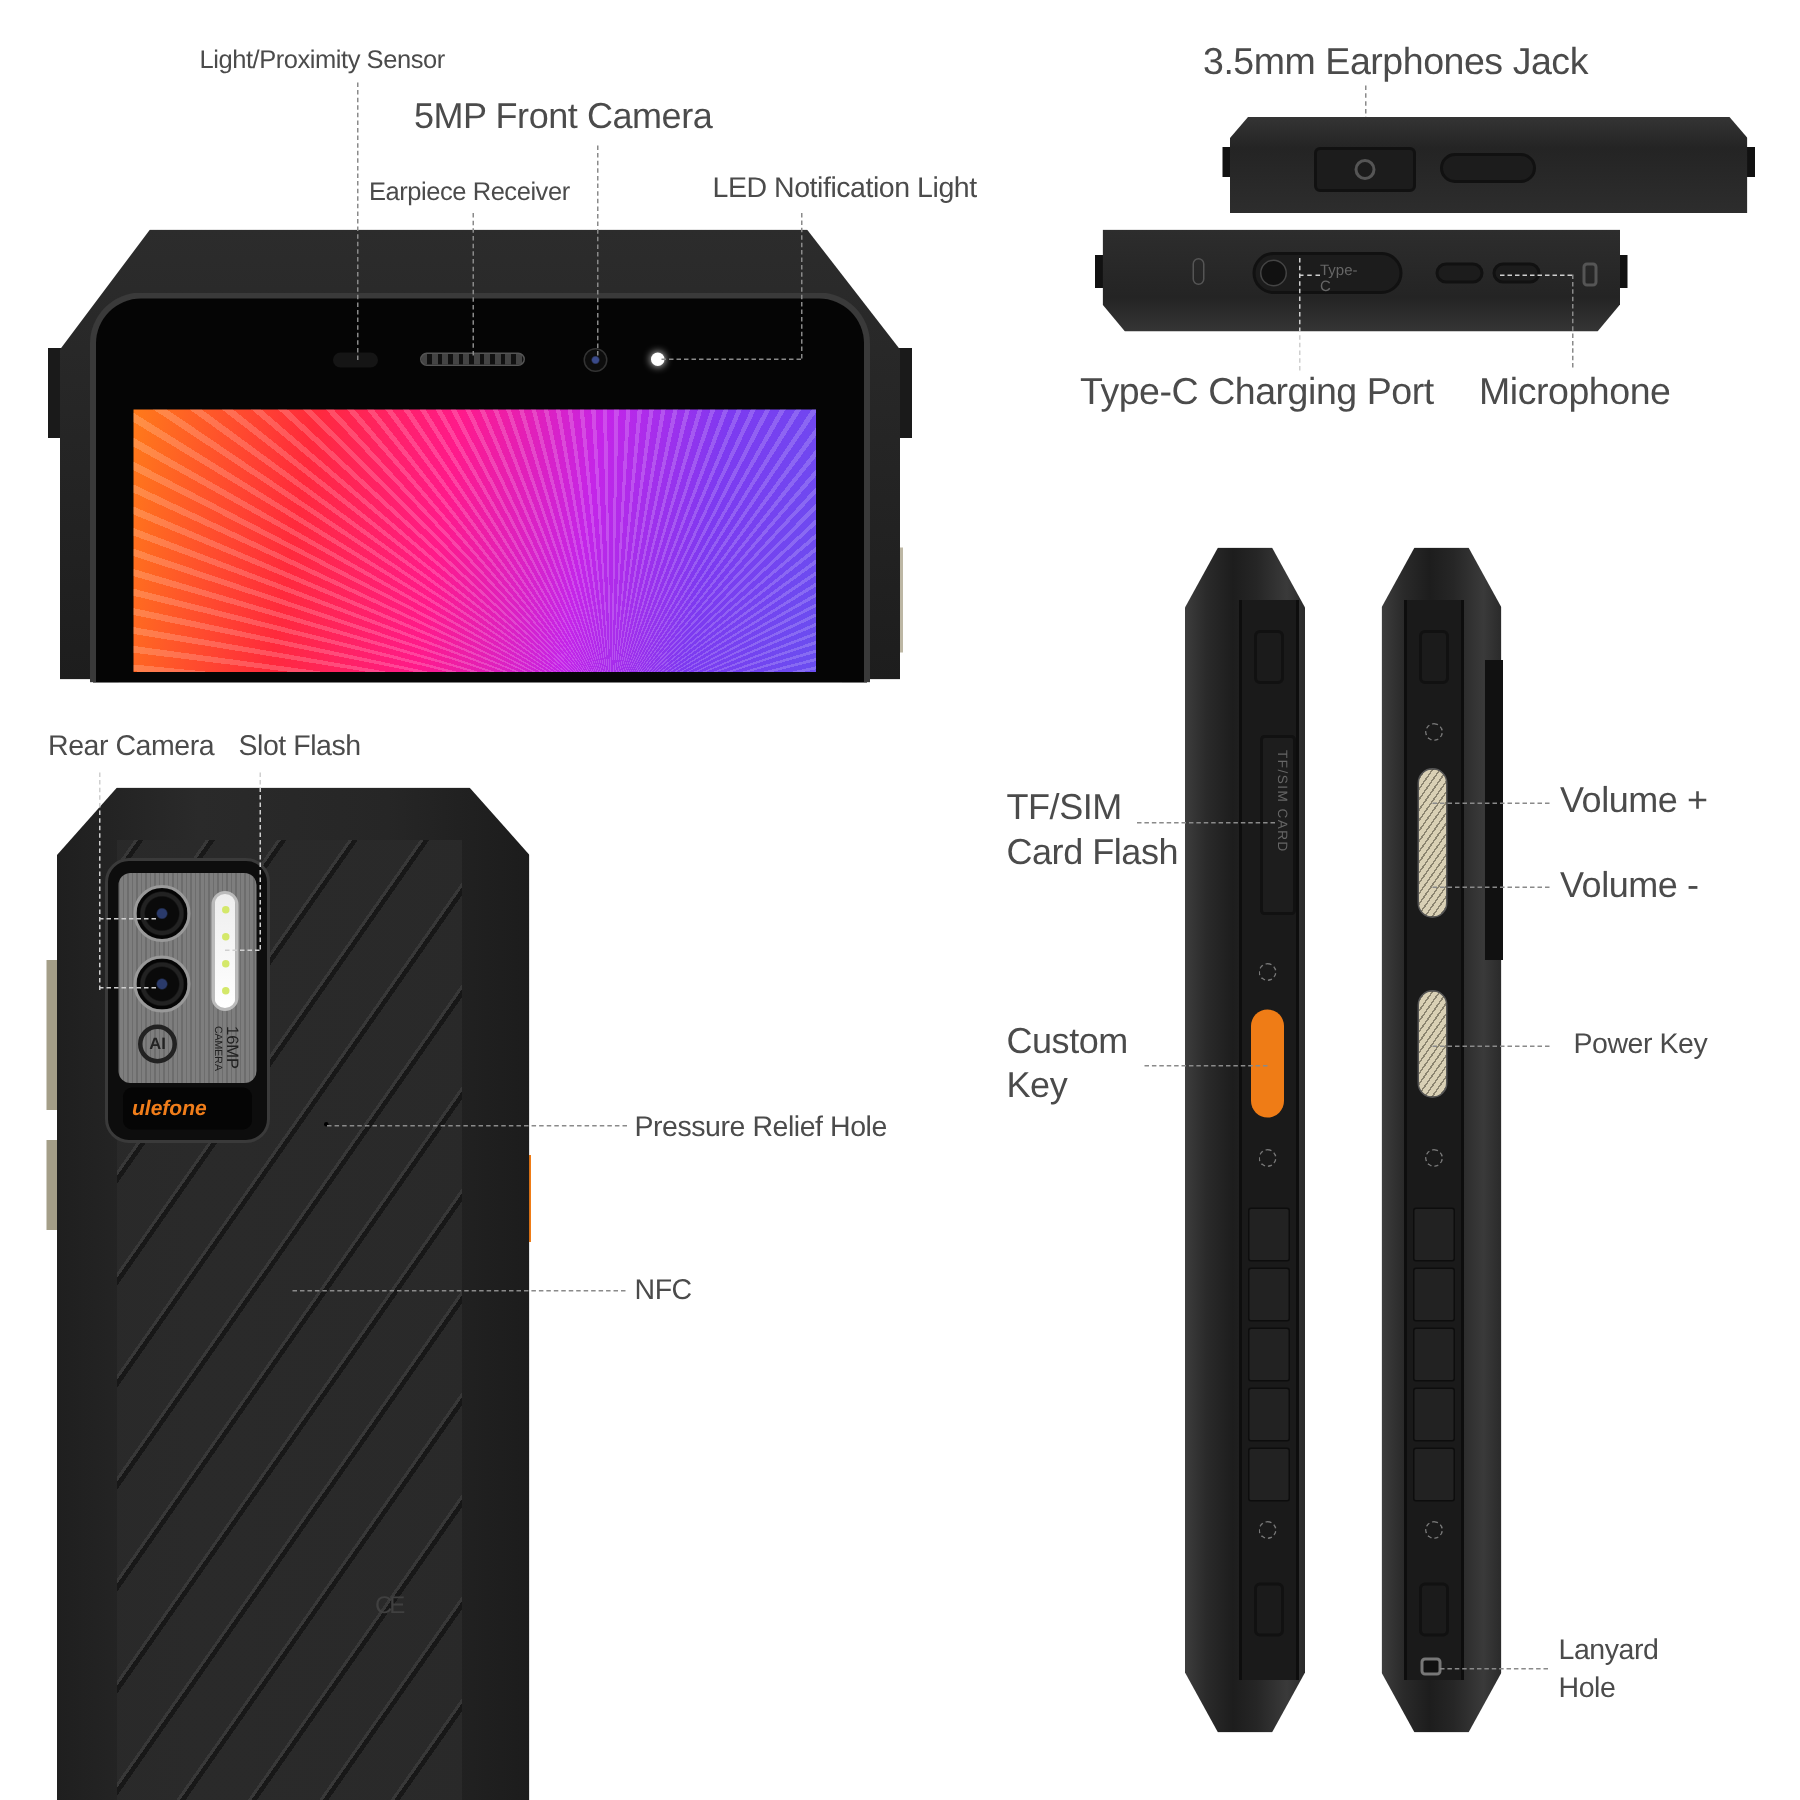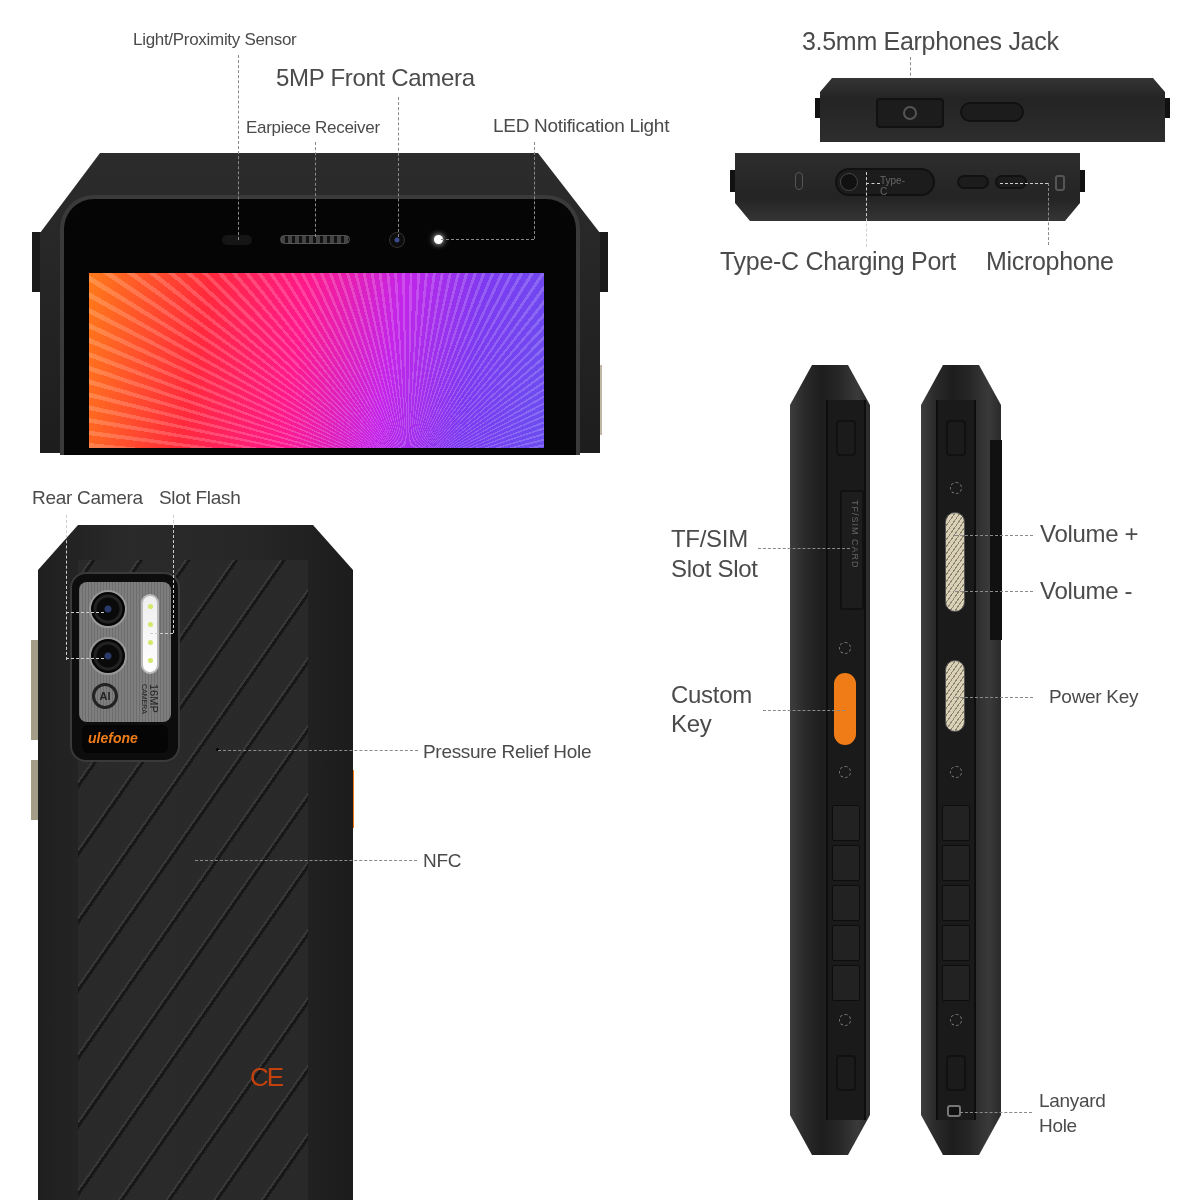--- a/index.html
+++ b/index.html
@@ -68,21 +68,21 @@
     background: repeating-linear-gradient(90deg, #6d6d6d 0 1px, #7e7e7e 1px 3px);
     border-radius: 8px;
   }
   .lens { width: 38px; height: 38px; border-radius: 50%; background: radial-gradient(circle, #2a3a6a 0 3px, #0a0a0a 4px 11px, #222 12px 14px, #050505 15px); border: 2px solid #999; }
   .flash { left: 141px; top: 594px; width: 18px; height: 80px; background: linear-gradient(#eee, #fff); border-radius: 9px; border: 2px solid #bbb; }
   .flash-dot { position: absolute; left: 5px; width: 5px; height: 5px; border-radius: 50%; background: #d4e86a; }
   .ai-badge { left: 92px; top: 683px; width: 26px; height: 26px; border-radius: 50%; border: 3px solid #222; color: #222; font-size: 11px; font-weight: bold; text-align: center; line-height: 20px; }
   .mp-text { left: 136px; top: 686px; font-size: 9px; color: #222; transform: rotate(90deg); transform-origin: left top; }
   .brand-plate { left: 82px; top: 725px; width: 86px; height: 28px; background: #050505; border-radius: 6px; }
   .brand-text { left: 88px; top: 730px; color: #f07d1a; font-size: 14px; font-style: italic; font-weight: bold; }
-  .ce-mark { left: 250px; top: 1062px; color: #c2410c; font-size: 26px; letter-spacing: -2px; }
+  .ce-mark { left: 250px; top: 1062px; color: #404040; font-size: 16px; letter-spacing: -2px; }
   .back-btn { background: #555; }
   .orange-btn { background: #ef7c16; }
 
   
   .side {
     width: 80px; height: 790px;
     background: linear-gradient(90deg, #3d3d3d, #2a2a2a 18%, #1d1d1d 40%, #262626 60%, #3a3a3a 85%, #2a2a2a);
     clip-path: polygon(22px 0, 58px 0, 80px 40px, 80px 750px, 58px 790px, 22px 790px, 0 750px, 0 40px);
   }
   .side-rail { background: #1a1a1a; border-left: 2px solid #0d0d0d; border-right: 2px solid #0d0d0d; }
@@ -111,21 +111,21 @@
 
   <span class="label lbl-sm" style="left:133px;top:30px;text-align:right;">Light/Proximity Sensor</span>
   <div class="dash-v" style="left:238px;top:55px;height:185px;"></div>
 
   <span class="label lbl-lg" style="left:276px;top:64px;">5MP Front Camera</span>
   <div class="dash-v" style="left:398px;top:97px;height:140px;"></div>
 
   <span class="label lbl-sm" style="left:246px;top:118px;">Earpiece Receiver</span>
   <div class="dash-v" style="left:315px;top:142px;height:95px;"></div>
 
-  <span class="label lbl-md" style="left:493px;top:115px;text-align:center;">LED Notification Light</span>
+  <span class="label lbl-md" style="left:475px;top:115px;text-align:center;">LED Notification Light</span>
   <div class="dash-v" style="left:534px;top:142px;height:97px;"></div>
   <div class="dash-h" style="left:441px;top:239px;width:93px;"></div>
 </div>
 
 <div class="abs">
   <span class="label lbl-xl" style="left:802px;top:27px;">3.5mm Earphones Jack</span>
   <div class="dash-v" style="left:910px;top:57px;height:50px;"></div>
 
   <div class="abs" style="left:815px;top:98px;width:6px;height:20px;background:#111;"></div>
   <div class="abs" style="left:1164px;top:98px;width:6px;height:20px;background:#111;"></div>
@@ -226,21 +226,21 @@
   <div class="abs side-block" style="left:942px;top:805px;width:28px;height:36px;"></div>
   <div class="abs side-block" style="left:942px;top:845px;width:28px;height:36px;"></div>
   <div class="abs side-block" style="left:942px;top:885px;width:28px;height:36px;"></div>
   <div class="abs side-block" style="left:942px;top:925px;width:28px;height:36px;"></div>
   <div class="abs side-block" style="left:942px;top:965px;width:28px;height:36px;"></div>
   <div class="abs screw" style="left:950px;top:1014px;"></div>
   <div class="abs side-cap" style="left:946px;top:1055px;width:20px;height:36px;"></div>
   <div class="abs lanyard" style="left:947px;top:1105px;width:14px;height:12px;"></div>
 
   <span class="label lbl-lg" style="left:671px;top:525px;">TF/SIM</span>
-  <span class="label lbl-lg" style="left:671px;top:555px;">Slot Slot</span>
+  <span class="label lbl-lg" style="left:671px;top:555px;">Card Flash</span>
   <div class="dash-h" style="left:758px;top:548px;width:92px;"></div>
 
   <span class="label lbl-lg" style="left:671px;top:681px;">Custom</span>
   <span class="label lbl-lg" style="left:671px;top:710px;">Key</span>
   <div class="dash-h" style="left:763px;top:710px;width:82px;"></div>
 
   <span class="label lbl-lg" style="left:1040px;top:520px;">Volume +</span>
   <div class="dash-h" style="left:955px;top:535px;width:78px;"></div>
 
   <span class="label lbl-lg" style="left:1040px;top:577px;">Volume -</span>

